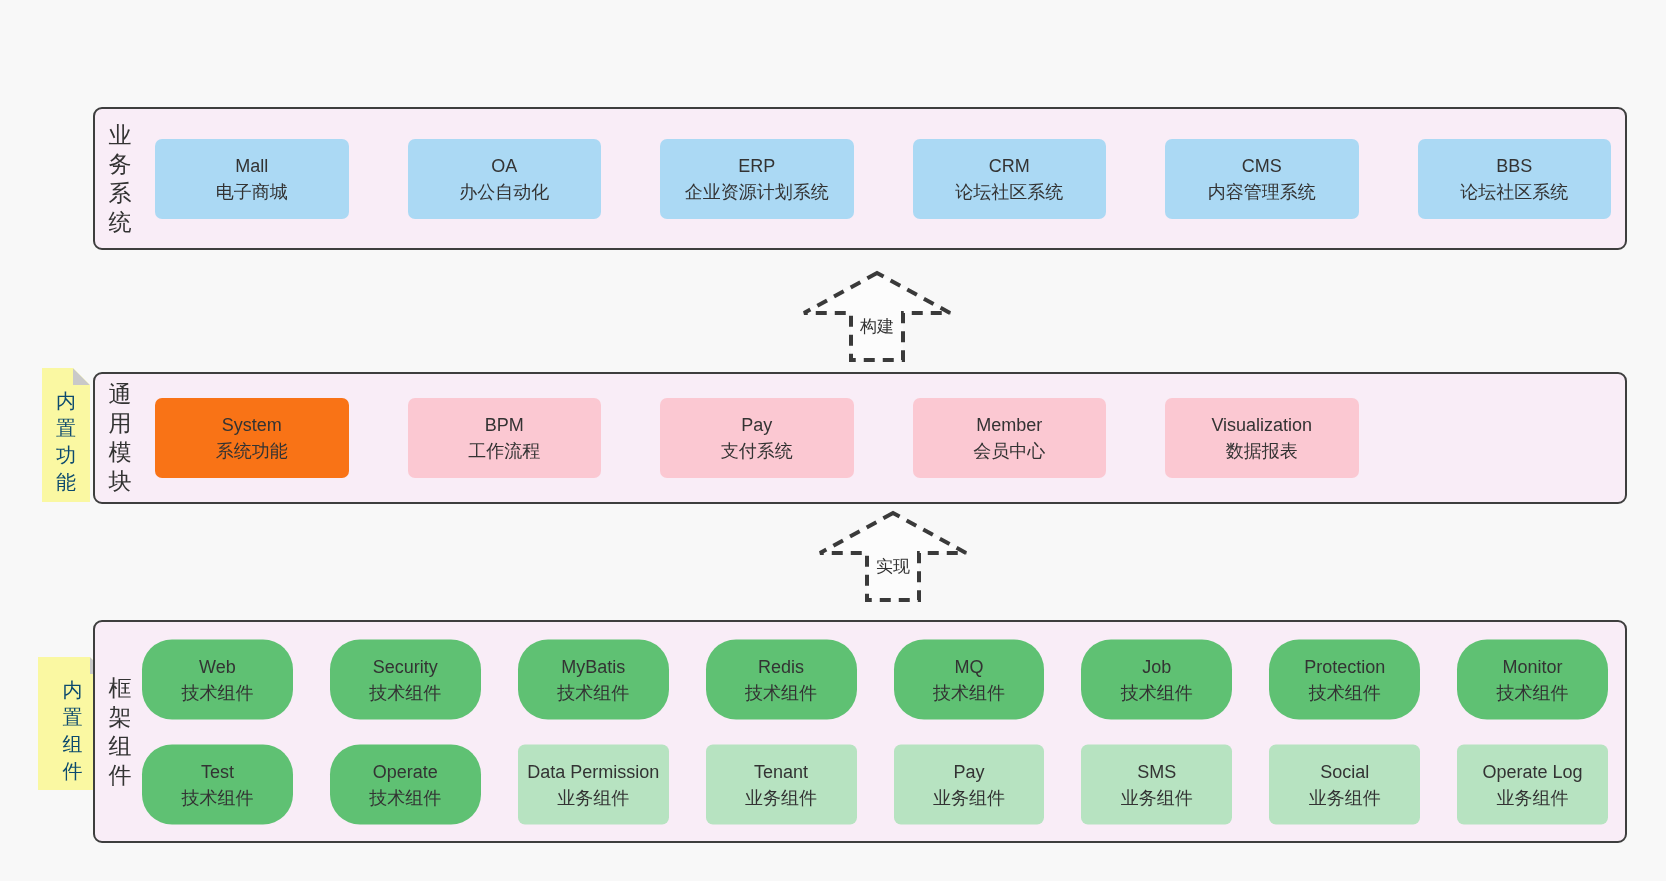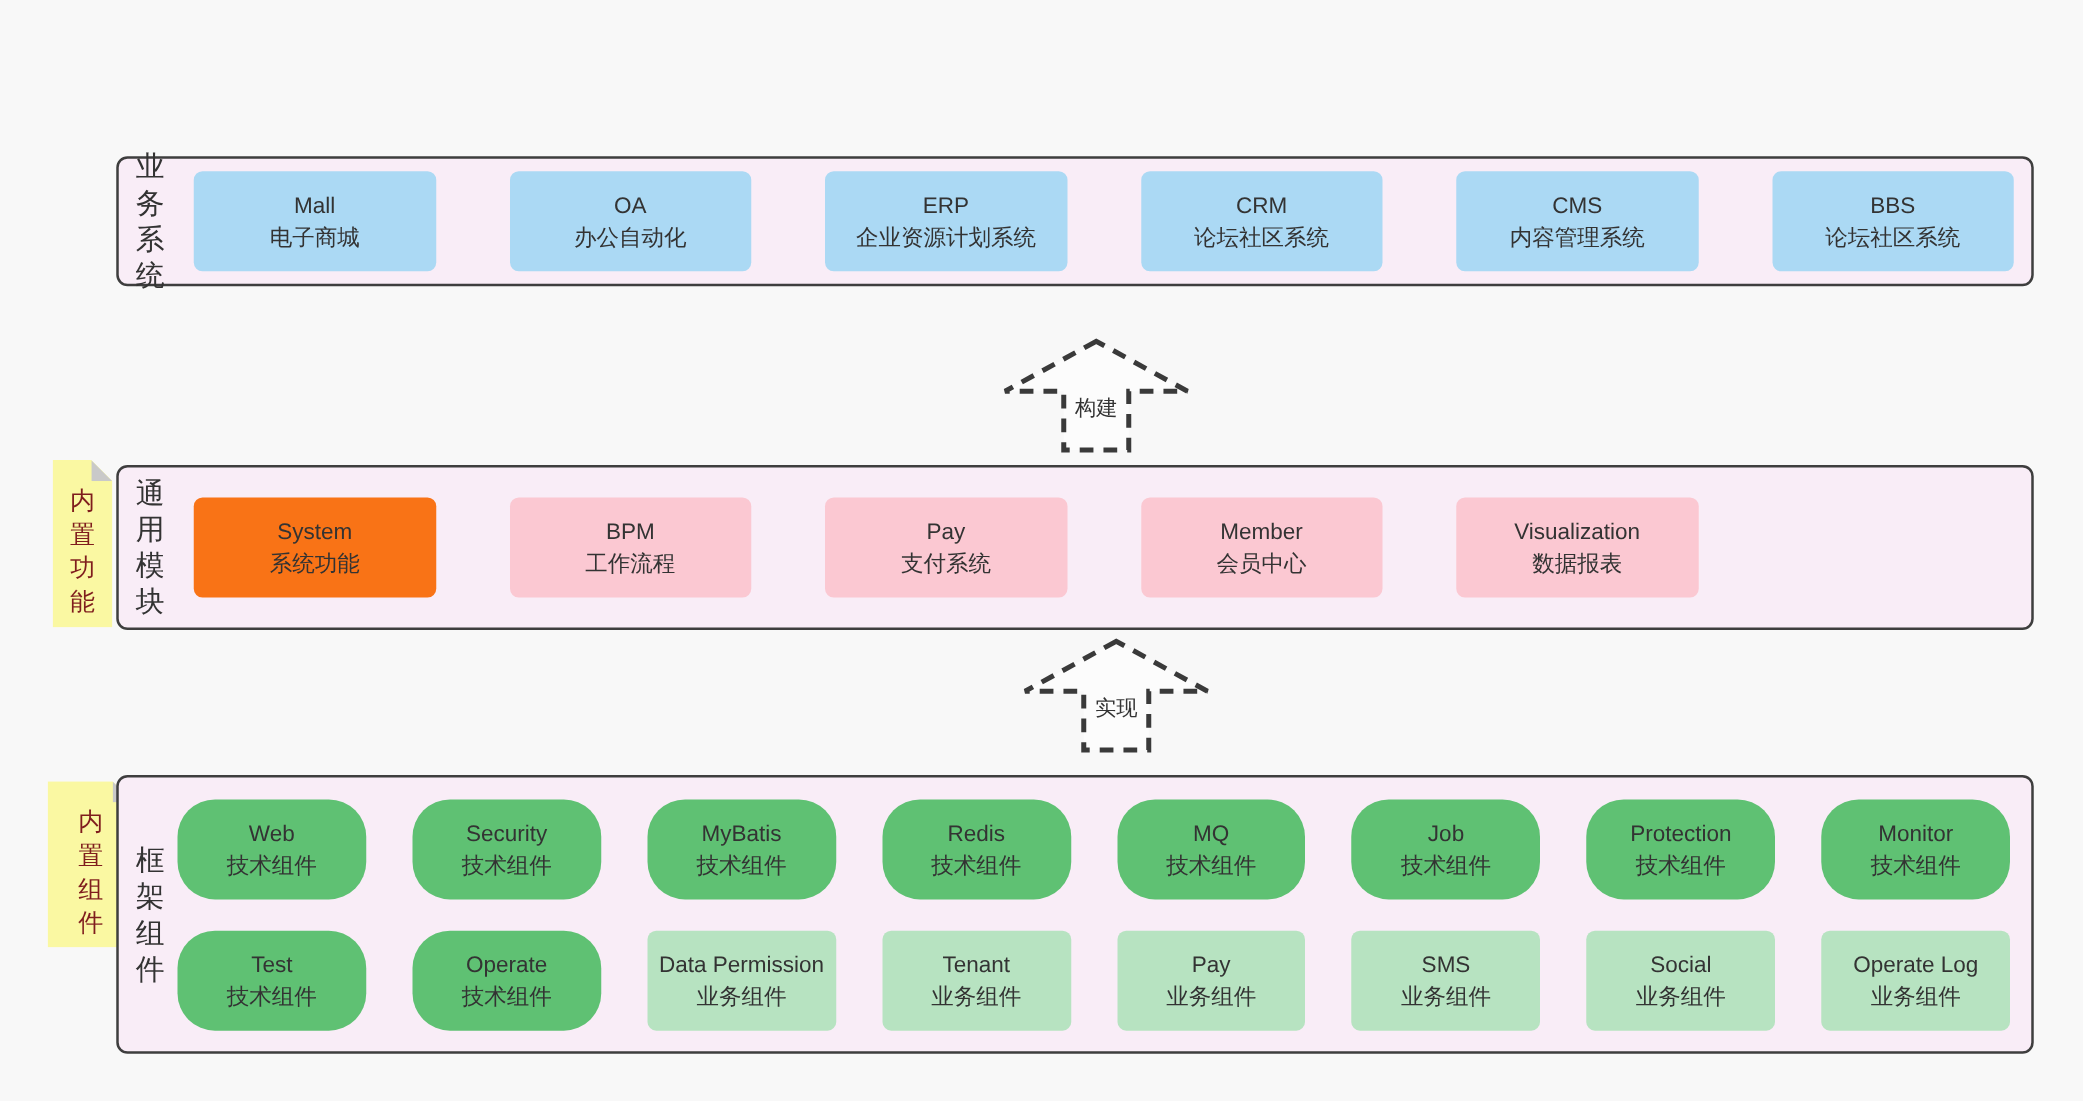--- a/index.html
+++ b/index.html
@@ -8,21 +8,21 @@
     background:#f8f8f8;
     font-family:"Liberation Sans","DejaVu Sans",sans-serif;
     color:#333;
   }
   
   .layer{
     position:absolute;left:93px;width:1534px;
     background:#f9edf7;border:2px solid #3e3e3e;border-radius:9px;
     box-sizing:border-box;
   }
-  .layer-1{top:125px;height:104px;}
+  .layer-1{top:107px;height:143px;}
   .layer-2{top:372px;height:132px;}
   .layer-3{top:620px;height:223px;}
   .layer-label{
     position:absolute;left:13px;top:50%;transform:translateY(-50%);
     width:1.05em;font-size:23px;line-height:29px;letter-spacing:0;
     word-break:break-all;text-align:center;color:#333;
   }
   .row-zone{
     position:absolute;left:60px;right:14px;top:50%;transform:translateY(-50%);
     display:grid;grid-template-columns:repeat(6,1fr);column-gap:59px;
@@ -42,30 +42,30 @@
   .c-red{background:#f97316;align-items:center;}
   .c-pink{background:#fbc8d2;}
   .c-green{background:#5fc173;border-radius:30px;}
   .c-lgreen{background:#b7e3c1;}
   
   .note{
     position:absolute;background:#faf8a2;
     clip-path:polygon(0 0,calc(100% - 17px) 0,100% 17px,100% 100%,0 100%);
   }
   .note-1{left:42px;top:368px;width:48px;height:134px;}
-  .note-2{left:38px;top:625px;width:69px;height:133px;}
+  .note-2{left:38px;top:657px;width:69px;height:133px;}
   .note-fold{
     position:absolute;top:0;right:0;width:17px;height:17px;
     background:#c9c9c9;
     clip-path:polygon(0 0,100% 100%,0 100%);
   }
   .note-text{
     position:absolute;left:50%;transform:translateX(-50%);top:20px;
     width:1.05em;font-size:20px;line-height:27px;word-break:break-all;
-    text-align:center;color:#7f1d1d;
+    text-align:center;color:#0c4a6e;
   }
   
   .arrow{position:absolute;width:160px;height:100px;}
   .arrow-1{left:797px;top:268px;}
   .arrow-2{left:813px;top:508px;text-decoration:underline;}
   .arrow svg{display:block;width:100%;height:100%;}
   .arrow-label{
     position:absolute;left:50%;transform:translateX(-50%);top:44px;
     background:#fcfcfc;padding:3px 3px;font-size:17px;color:#333;
     white-space:nowrap;

